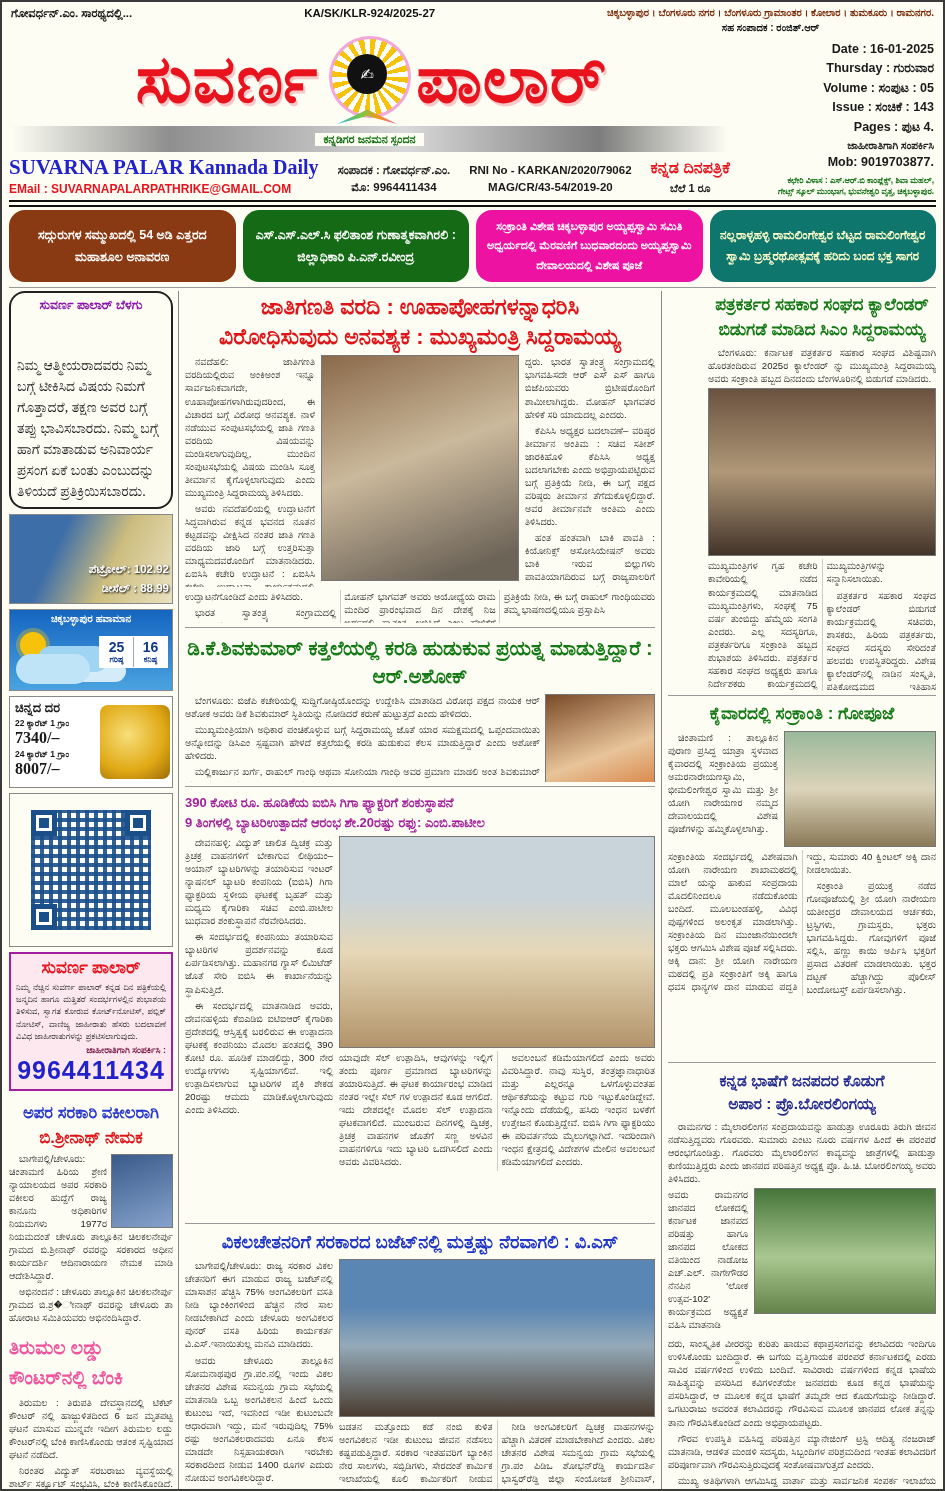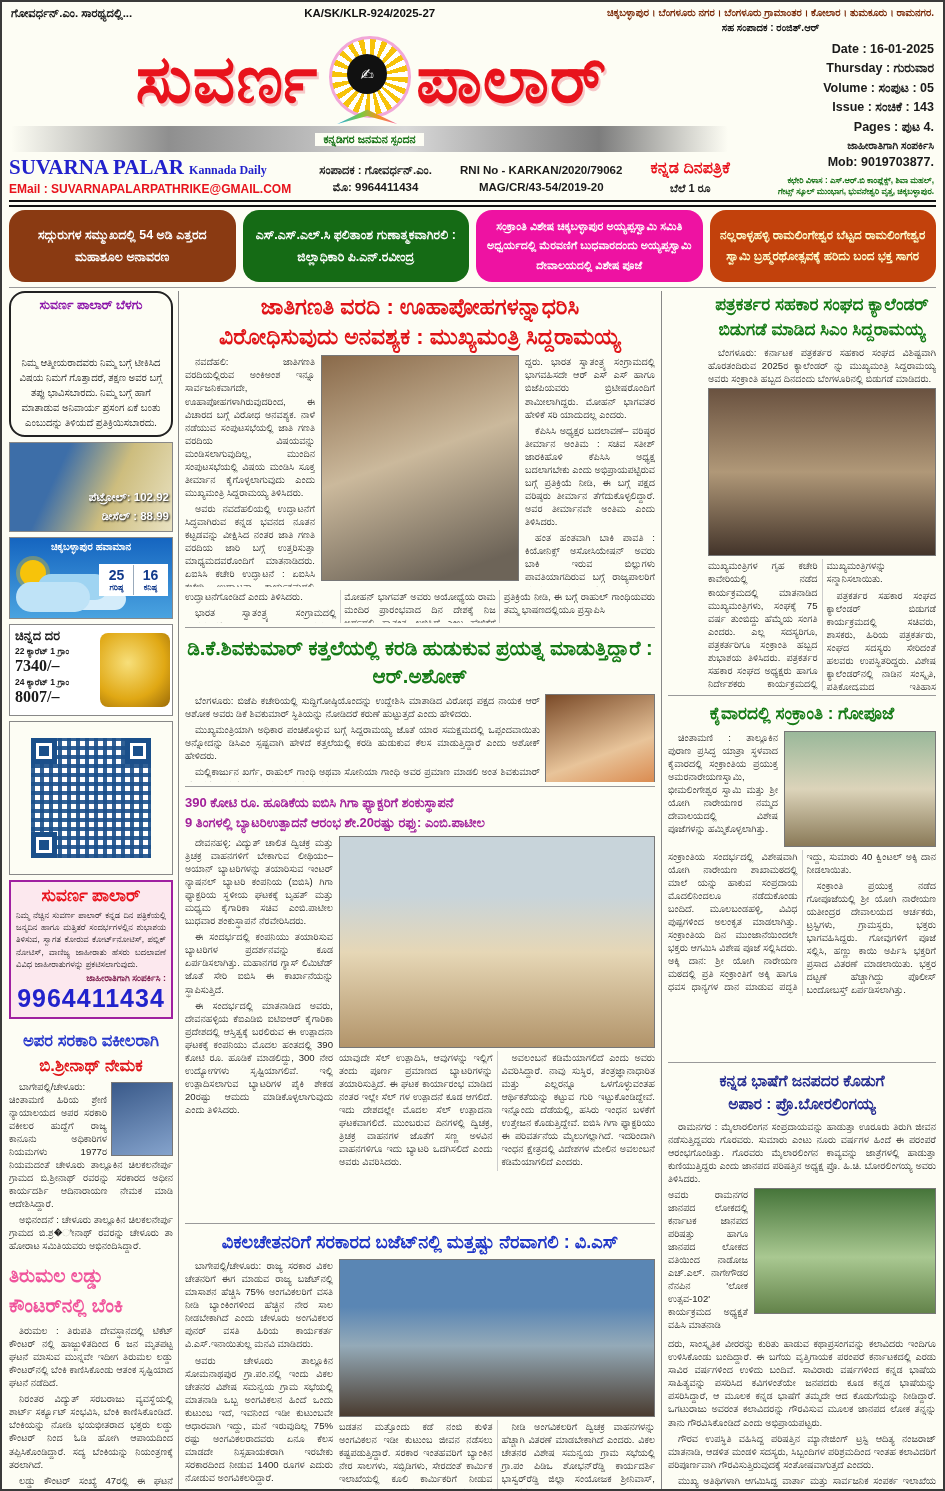--- a/index.html
+++ b/index.html
@@ -27,39 +27,39 @@
       display:flex;align-items:center;justify-content:center;color:#fff;font-size:16px;}
   .logo .book{position:absolute;left:11px;bottom:0;width:60px;height:18px;
       background:linear-gradient(90deg,#29abe2,#7ac943 40%,#f7941e 70%,#ef5ba1);
       clip-path:polygon(0 100%,50% 20%,100% 100%,50% 55%);}
   .tagline-bar{height:26px;margin:2px 6px 2px 2px;border-radius:3px;
       background:linear-gradient(90deg,#fdfdf4 0%,#8f8f8f 22%,#d9d9d9 55%,#7d7d7d 82%,#fdfdf4 100%);
       display:flex;align-items:center;justify-content:center;}
   .tagline-bar span{font-size:11px;font-weight:bold;color:#0b6b0b;background:#fdfdf4;padding:0 8px;}
   .contact-row{display:flex;justify-content:space-between;align-items:flex-end;padding:1px 4px 3px 0;}
   .np-name{color:#2222cc;font-size:21px;font-weight:bold;font-family:"Liberation Serif","DejaVu Serif",serif;}
-  .np-name small{font-size:12px;}
+  .np-name small{font-size:20px;}
   .np-email{color:#e8131c;font-size:12px;font-weight:bold;margin-top:2px;}
   .editor-block,.rni-block,.daily-block{font-size:11.5px;font-weight:bold;line-height:1.5;text-align:center;}
   .daily-kn{color:#e8131c;font-size:16px;font-weight:bold;}
   .price-kn{font-size:11px;}
   .issue-info{width:200px;flex:0 0 auto;text-align:right;font-size:12.5px;font-weight:bold;line-height:1.55;padding:6px 2px 0 0;}
   .issue-info .adline{font-size:10.5px;}
   .office-lines{color:#0b6b0b;font-size:8.2px;font-weight:bold;line-height:1.4;margin-top:2px;text-align:right;}
   .dbl-rule{border-top:2px solid #111;border-bottom:2px solid #111;height:3px;margin:1px 0 3px;}
 
   
   .banners{display:flex;gap:7px;margin:2px 0 5px;}
   .banner{flex:1;border-radius:16px;color:#fff;font-weight:bold;text-align:center;
           display:flex;align-items:center;justify-content:center;padding:6px 9px;min-height:60px;
           font-size:12.5px;line-height:1.8;}
   .b1{background:#8a3a12;border-radius:16px;}
   .b2{background:#156b15;}
   .b3{background:#ee12a2;font-size:11px;line-height:1.75;}
-  .b4{background:#c2410c;color:#fdfdc8;font-size:12px;line-height:1.75;}
+  .b4{background:#0f766e;color:#fdfdc8;font-size:12px;line-height:1.75;}
 
   
   .content{display:flex;height:1234px;overflow:hidden;border-top:1px solid #999;padding-top:3px;box-sizing:border-box;}
   .sidebar{width:164px;flex:0 0 auto;border-right:1px solid #888;padding-right:5px;overflow:hidden;}
   .centercol{width:470px;flex:0 0 auto;border-right:1px solid #888;padding:0 6px;overflow:hidden;}
   .rightcol{flex:1;min-width:0;padding-left:6px;overflow:hidden;}
 
   .bt{font-size:9.6px;line-height:1.36;text-align:justify;color:#1d1d1d;margin:0 0 3px;text-indent:10px;}
   .bt.nofirst{text-indent:0;}
   .sep{border-top:1px solid #999;margin:4px 0;}
@@ -82,21 +82,21 @@
   .ph-kaivara{background:linear-gradient(#9ab89a,#dcd4ba 50%,#8a7a58);}
   .ph-janapada{background:linear-gradient(#46753a,#a9c891 55%,#63834a);}
   .ph-srinath{background:linear-gradient(160deg,#3a5a8a,#85a3cc);float:right;width:62px;height:74px;margin:2px 0 2px 4px;}
   .ph-petrol{position:relative;height:88px;background:linear-gradient(115deg,#3d6ea8 0 30%,#cdbd7e 62%,#e9e2c2);}
   .petrol-txt{position:absolute;right:3px;bottom:6px;text-align:right;color:#fff;font-weight:bold;font-size:11.5px;
               line-height:1.6;text-shadow:1px 1px 2px #000;}
 
   
   .belagu{border:2px solid #222;border-radius:16px;padding:5px 6px;margin-bottom:5px;}
   .belagu-title{color:#8a12a8;font-weight:bold;font-size:12.5px;text-align:center;margin-bottom:2px;}
-  .belagu-body{font-size:10px;line-height:1.5;text-align:center;font-family:"Liberation Serif","DejaVu Serif",serif;margin-top:42px;}
+  .belagu-body{font-size:14px;line-height:1.5;text-align:left;font-family:"Liberation Serif","DejaVu Serif",serif;margin-top:42px;}
   .sb-box{border:1px solid #888;margin-bottom:5px;overflow:hidden;}
   .weather{height:82px;background:linear-gradient(#1565c0,#4aa3e0);position:relative;color:#fff;padding:3px 4px;box-sizing:border-box;}
   .weather-title{font-size:10px;font-weight:bold;text-align:center;}
   .sun{position:absolute;left:10px;top:22px;width:26px;height:26px;border-radius:50%;background:#f7c30a;
        box-shadow:0 0 0 4px rgba(247,195,10,.35);}
   .cloud{position:absolute;left:6px;top:44px;width:74px;height:30px;border-radius:16px;background:#bfe3f7;
          box-shadow:20px -10px 0 -2px #9fd4f2, 40px 2px 0 -4px #d4ecfa;}
   .w-table{position:absolute;right:4px;top:26px;display:flex;border:1px solid #fff;}
   .w-cell{width:33px;text-align:center;background:#fff;color:#123a8c;border-left:1px solid #9ab;padding:2px 0;}
   .w-cell:first-child{border-left:none;}

